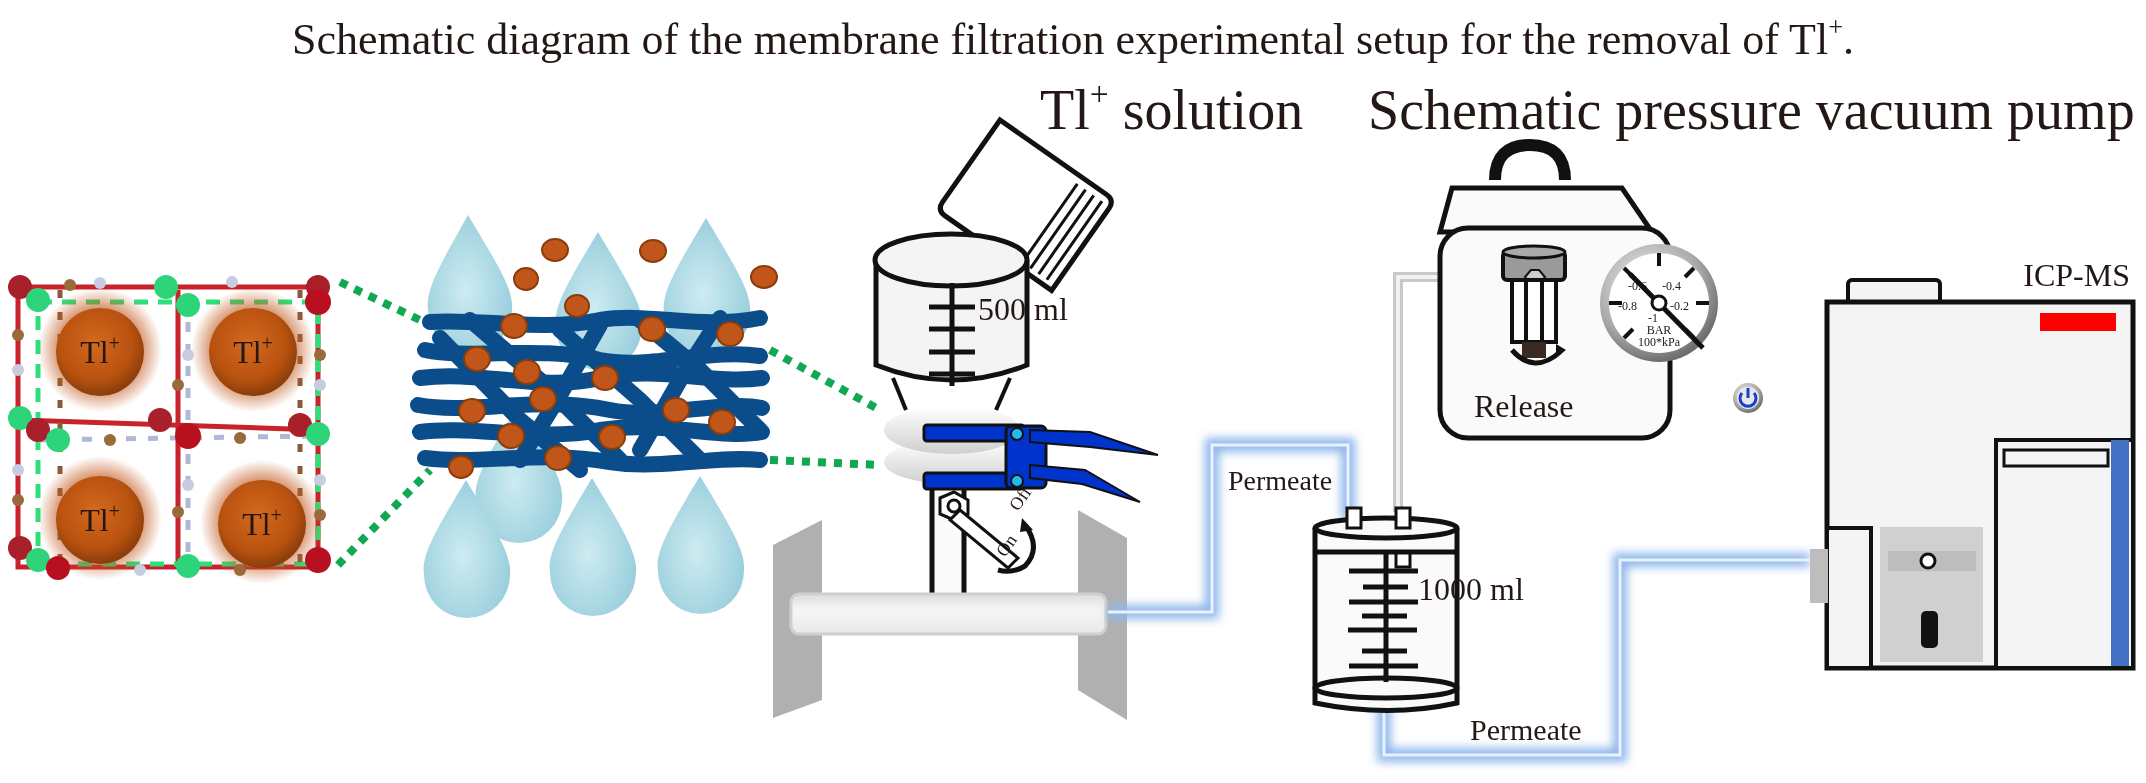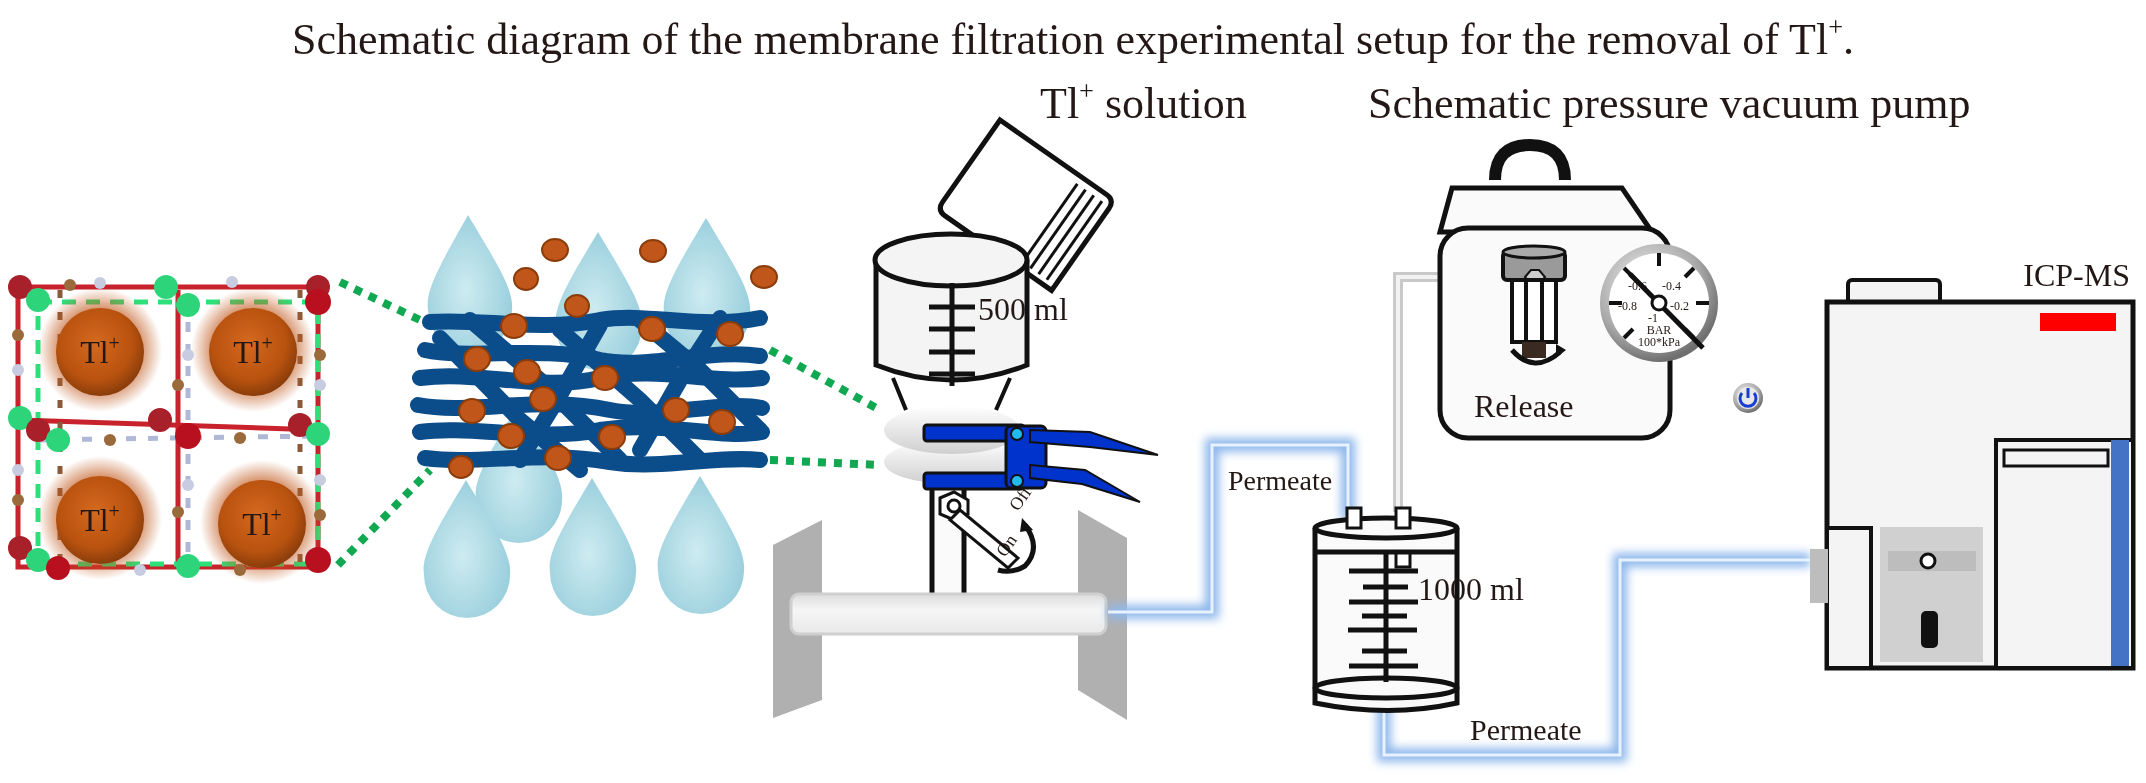--- a/index.html
+++ b/index.html
@@ -1,20 +1,20 @@
 <!DOCTYPE html>
 <html><head>
 <meta charset="utf-8">
 <style>
   html, body { margin:0; padding:0; background:#ffffff; }
   body { width:2146px; height:783px; position:relative; overflow:hidden;
          font-family:"Liberation Serif", "DejaVu Serif", serif; color:#231815; }
   .abs { position:absolute; }
   .title { left:0; width:2146px; top:14px; text-align:center; font-size:44px; white-space:nowrap; }
-  .lbl { font-size:44px; white-space:nowrap; }
+  .lbl { font-size:56px; white-space:nowrap; }
   svg text { font-family:"Liberation Serif", "DejaVu Serif", serif; fill:#231815; }
   sup { font-size:0.6em; vertical-align:0.7em; line-height:0; }
 </style>
 </head>
 <body>
 
 <div class="abs title"><span>Schematic diagram of the membrane filtration experimental setup for the removal of Tl</span><sup>+</sup><span>.</span></div>
 
 <div class="abs lbl" style="left:1040px; top:78px;"><span>Tl</span><sup>+</sup><span> solution</span></div>
 <div class="abs lbl" style="left:1368px; top:78px;">Schematic pressure vacuum pump</div>

